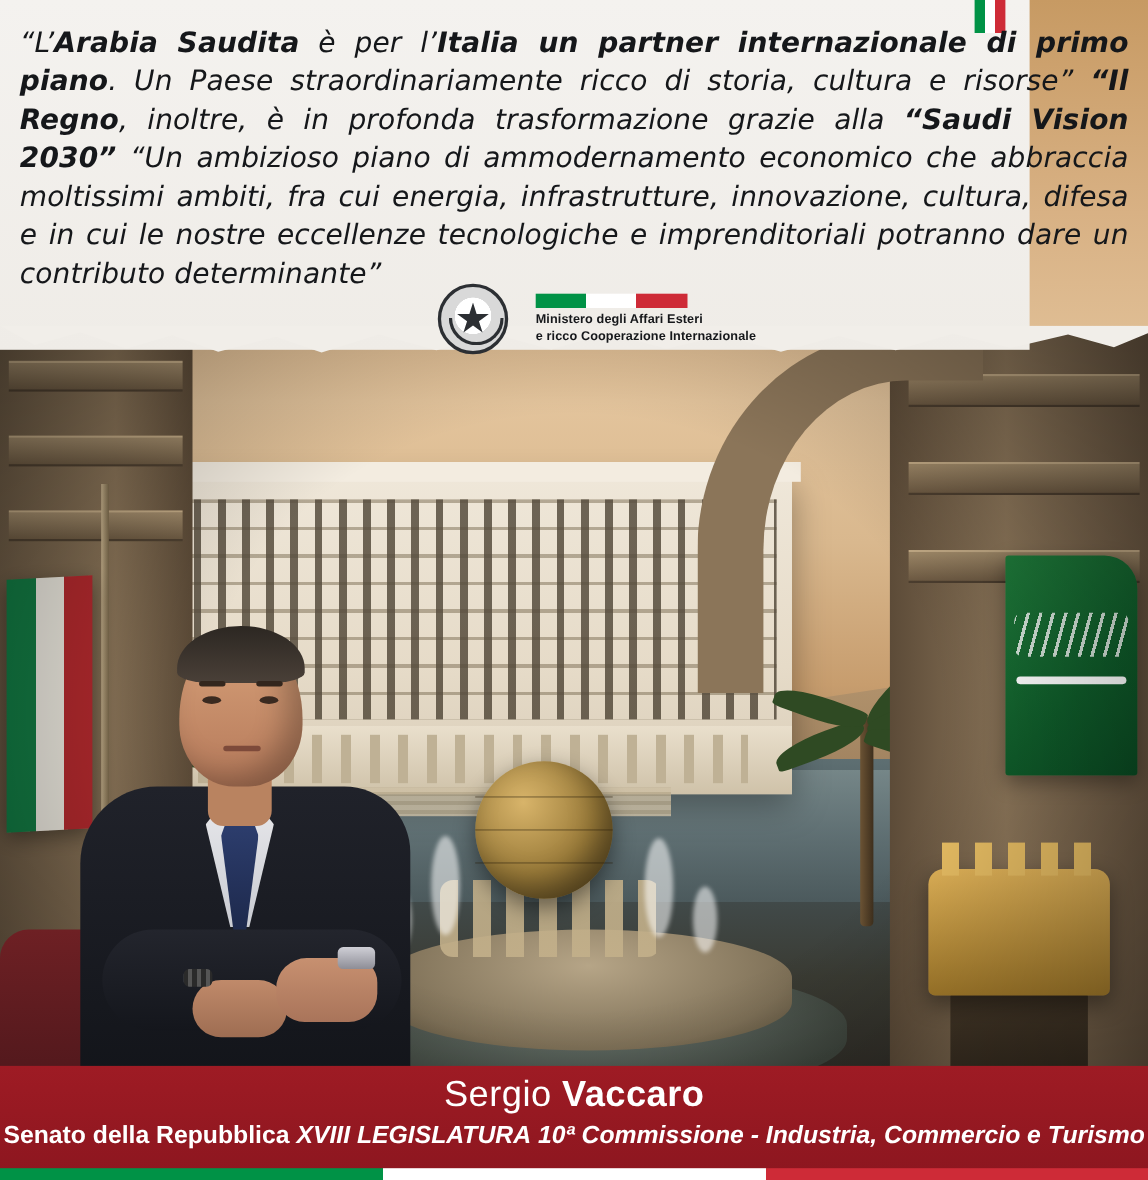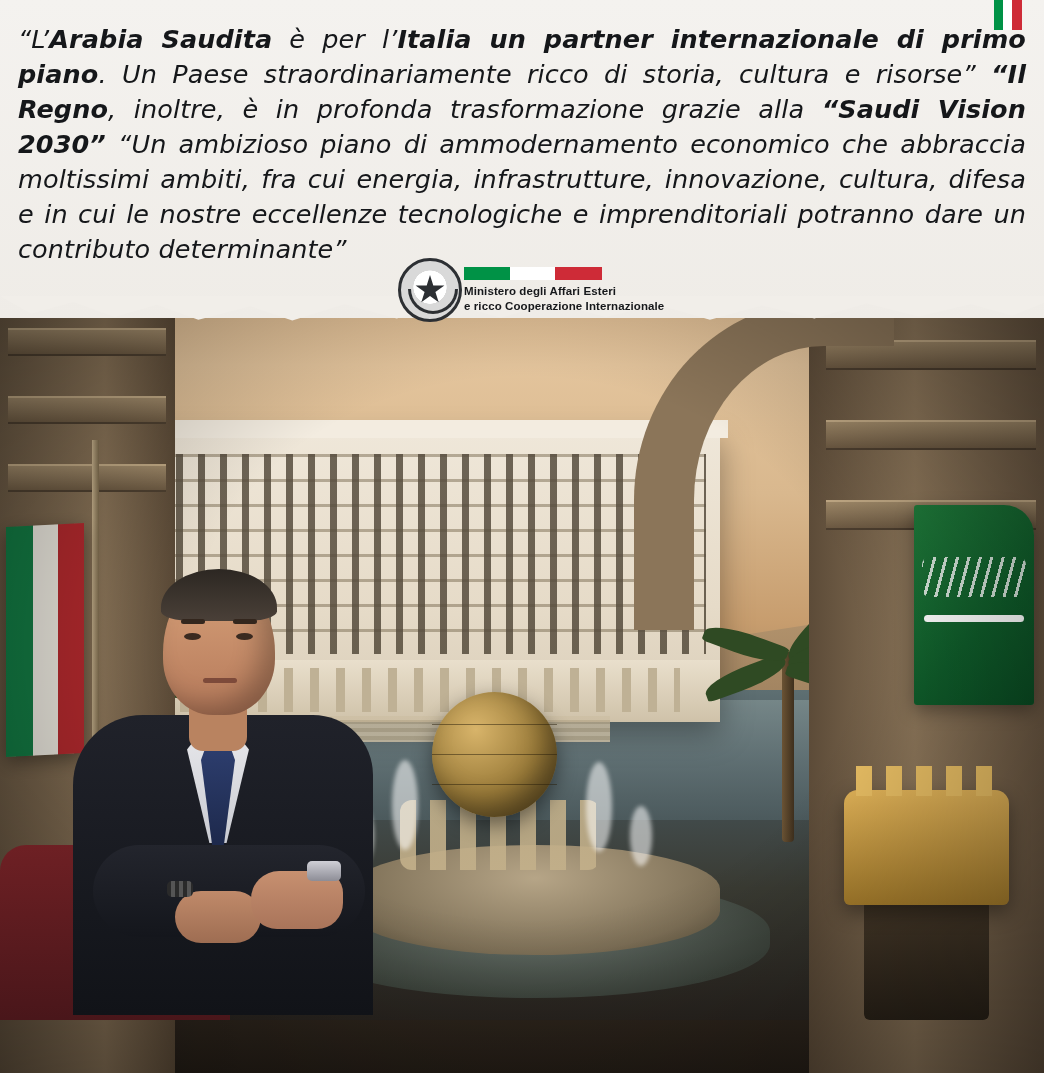--- a/index.html
+++ b/index.html
@@ -248,21 +248,21 @@
     position:absolute;left:252px;top:316px;width:34px;height:20px;
     background:linear-gradient(to bottom,#cfcfd6,#8d8d96);border-radius:5px;
   }
   .p-bracelet{
     position:absolute;left:112px;top:336px;width:26px;height:16px;
     background:repeating-linear-gradient(to right,#2a2a2a 0 4px,#555 4px 8px);border-radius:5px;
   }
 
   
   .quote-panel{
-    position:absolute;left:0;top:0;width:1044px;height:318px;
+    position:absolute;left:0;top:0;width:936px;height:318px;
     background:linear-gradient(to bottom,#f4f2ef,#efece7);
   }
   .torn{
     position:absolute;left:0;top:296px;width:1044px;height:34px;
     background:#f1eee9;
     clip-path:polygon(0 0,3% 52%,7% 18%,11% 62%,15% 26%,19% 70%,24% 30%,28% 72%,33% 24%,38% 66%,43% 22%,48% 64%,53% 20%,58% 62%,63% 26%,68% 70%,73% 28%,78% 66%,83% 22%,88% 60%,93% 24%,97% 58%,100% 20%,100% 0);
   }
   .flag-tab{
     position:absolute;right:22px;top:0;width:28px;height:30px;
     background:linear-gradient(to right,#009246 0 33%,#ffffff 33% 66%,#ce2b37 66% 100%);
@@ -274,21 +274,21 @@
     font-size:25.5px;
     line-height:35px;
     color:#15171a;
     text-align:justify;
     letter-spacing:.1px;
   }
   .quote-text b{font-weight:bold;font-style:italic;}
 
   
   .ministry{
-    position:absolute;left:398px;top:258px;display:flex;align-items:center;gap:2px;
+    position:absolute;left:398px;top:258px;display:flex;align-items:center;gap:25px;
   }
   .emblem{
     width:58px;height:58px;border-radius:50%;
     background:radial-gradient(circle at 50% 45%,#ffffff 0 38%,#d9d9d9 39% 100%);
     border:3px solid #2c2f33;position:relative;
   }
   .emblem:before{
     content:"";position:absolute;left:50%;top:50%;width:30px;height:30px;margin:-15px 0 0 -15px;
     background:#2c2f33;
     clip-path:polygon(50% 0%,61% 35%,98% 35%,68% 57%,79% 91%,50% 70%,21% 91%,32% 57%,2% 35%,39% 35%);
@@ -430,14 +430,26 @@
     <div class="ministry">
       <div class="emblem"></div>
       <div class="ministry-txt">
         <div class="ministry-flag"></div>
         <div class="ministry-l1">Ministero degli Affari Esteri</div>
         <div class="ministry-l2">e ricco Cooperazione Internazionale</div>
       </div>
     </div>
   </div>
 
+  <div class="bottom">
+    <div class="name">
+      <span class="first">Sergio</span>
+      <span class="last">Vaccaro</span>
+    </div>
+    <div class="subtitle">
+      <span class="s1">Senato della Repubblica</span>
+      <span class="s2">XVIII LEGISLATURA</span>
+      <span class="s3">10ª Commissione - Industria, Commercio e Turismo</span>
+    </div>
+    <div class="tricolor"></div>
+  </div>
 
 </div>
 
 </body></html>

